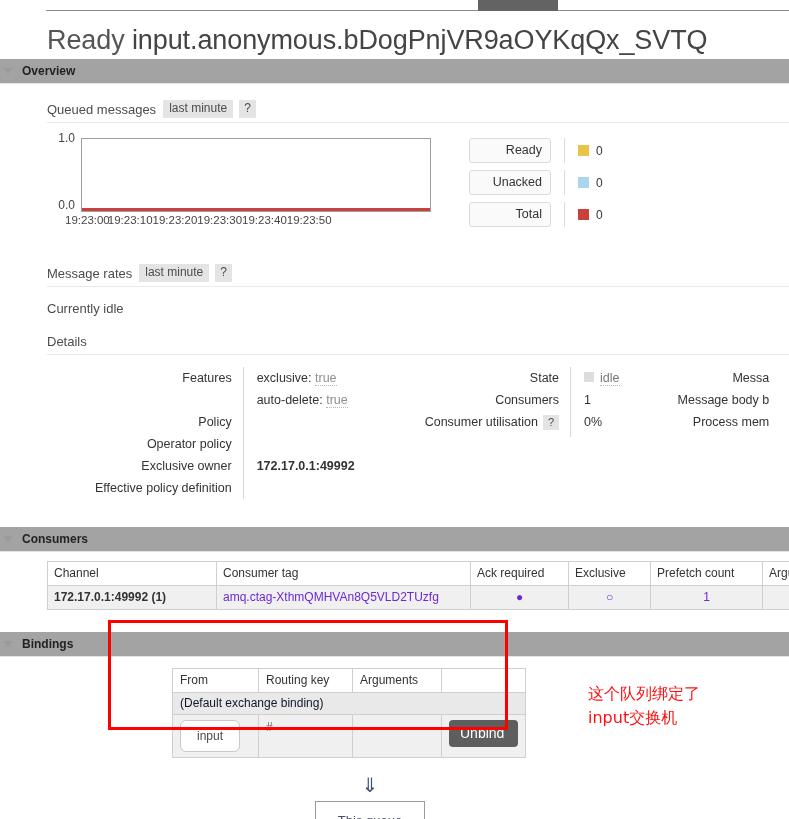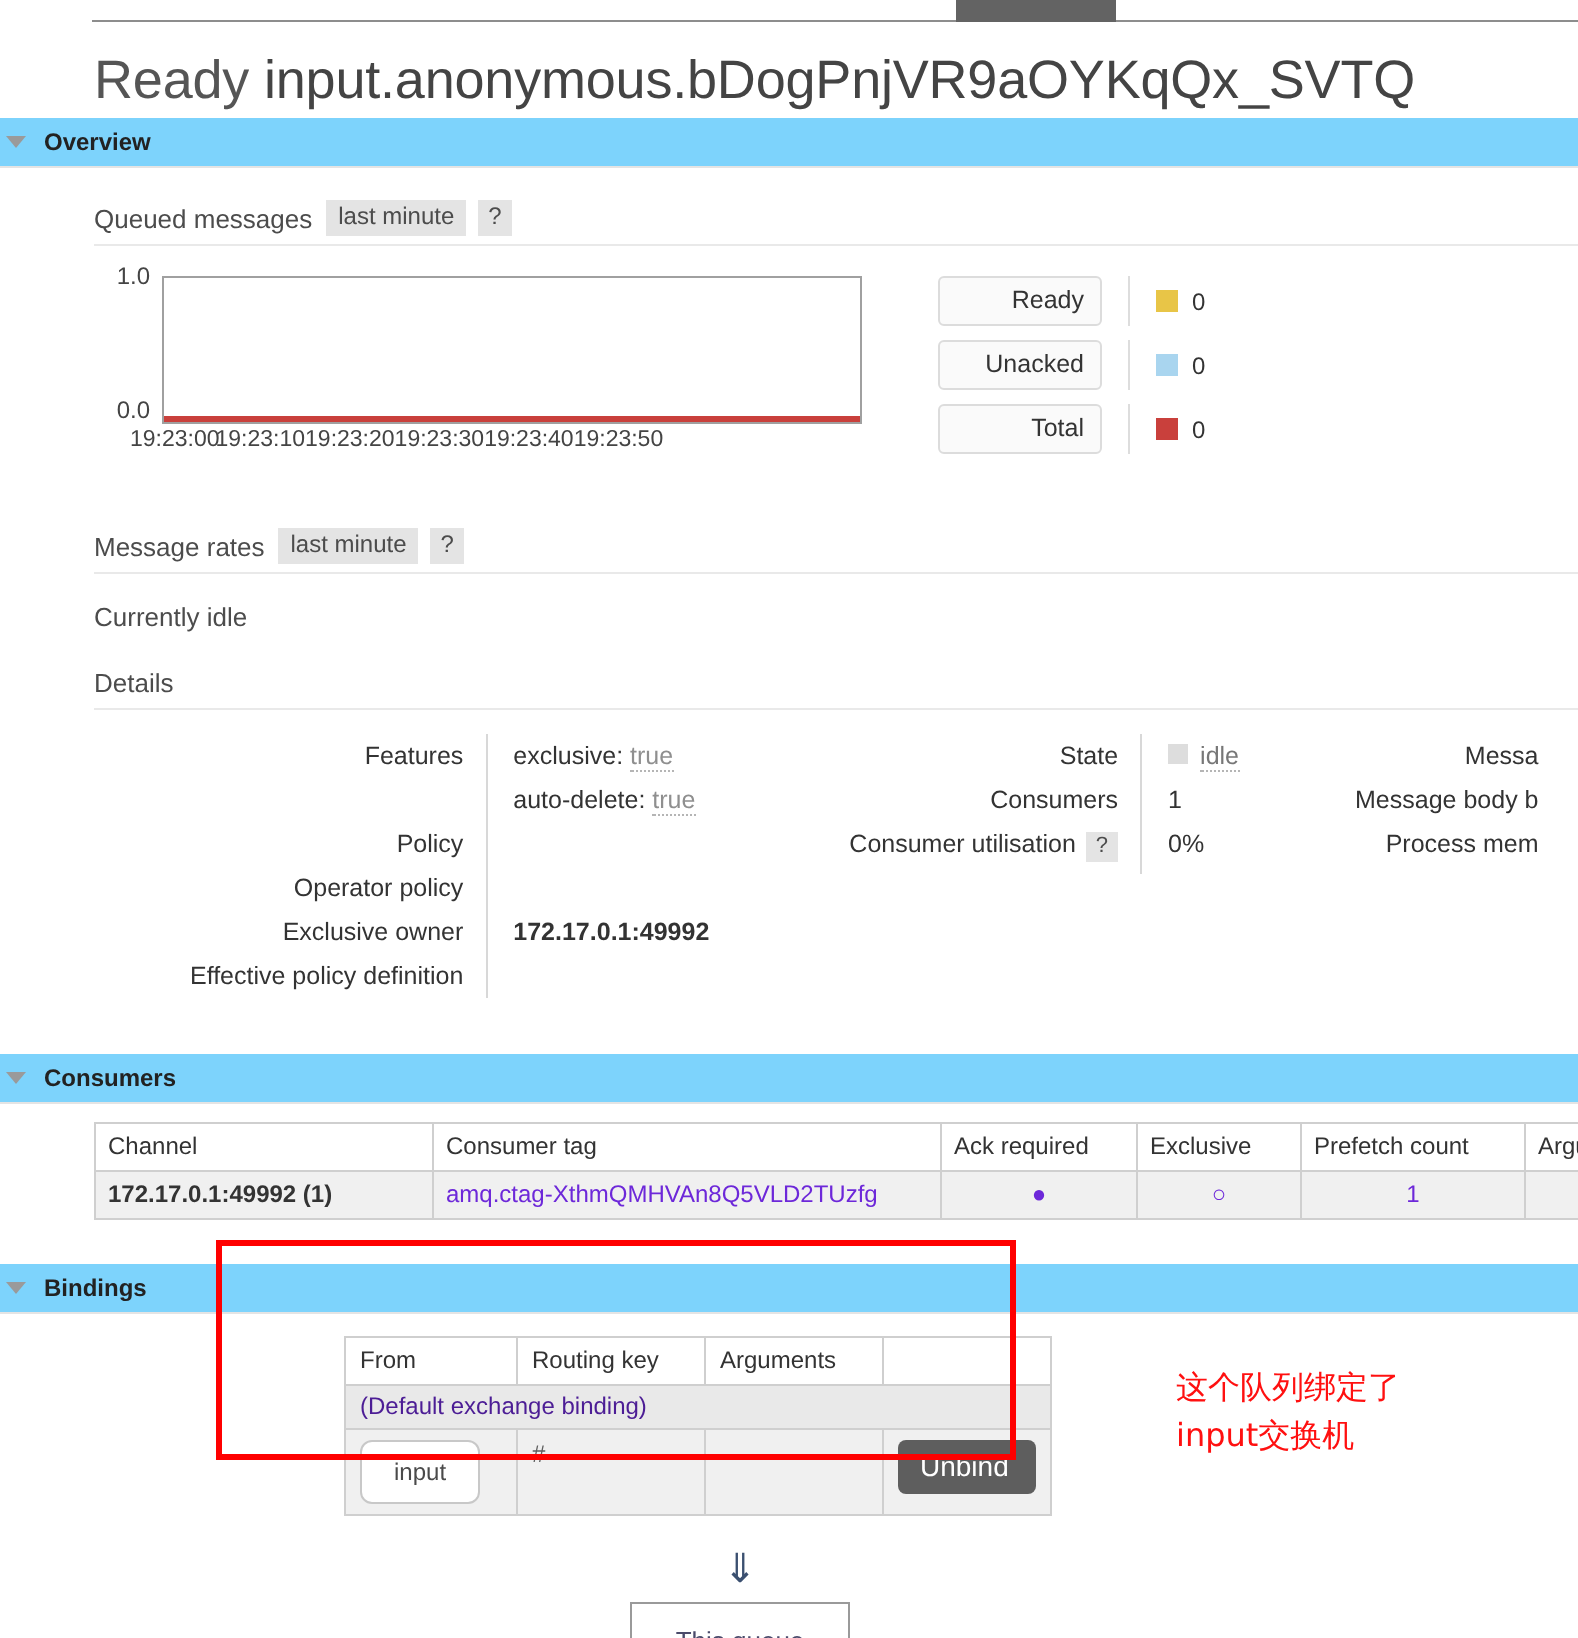--- a/index.html
+++ b/index.html
@@ -52,21 +52,21 @@
     font-weight: normal;
     color: #444444;
     letter-spacing: -0.1px;
     line-height: 34px;
     white-space: nowrap;
   }
   h1#page-title .light { color: #555555; }
 
   
   .section-head {
-    background: #7dd3fc;
+    background: #a3a3a3;
     border-bottom: 1px solid #e4e4e4;
     font-size: 12px;
     font-weight: bold;
     color: #222222;
     padding: 5px 0 5px 0;
     margin-right: 0;
     display: flex;
     align-items: center;
   }
   .section-head .caret {
@@ -304,21 +304,21 @@
   }
   table.bindtbl td {
     border: 1px solid #cfcfcf;
     background: #f0f0f0;
     padding: 5px 7px;
     color: #5e5e5e;
     vertical-align: top;
   }
   table.bindtbl td.defrow {
     background: #e9e9e9;
-    color: #4c1d95;
+    color: #0f172a;
     padding: 3px 7px 4px 7px;
   }
   .pill {
     display: inline-block;
     border: 1px solid #c8c8c8;
     border-radius: 6px;
     background: #ffffff;
     color: #4a4a4a;
     padding: 8px 16px;
     font-size: 12px;

